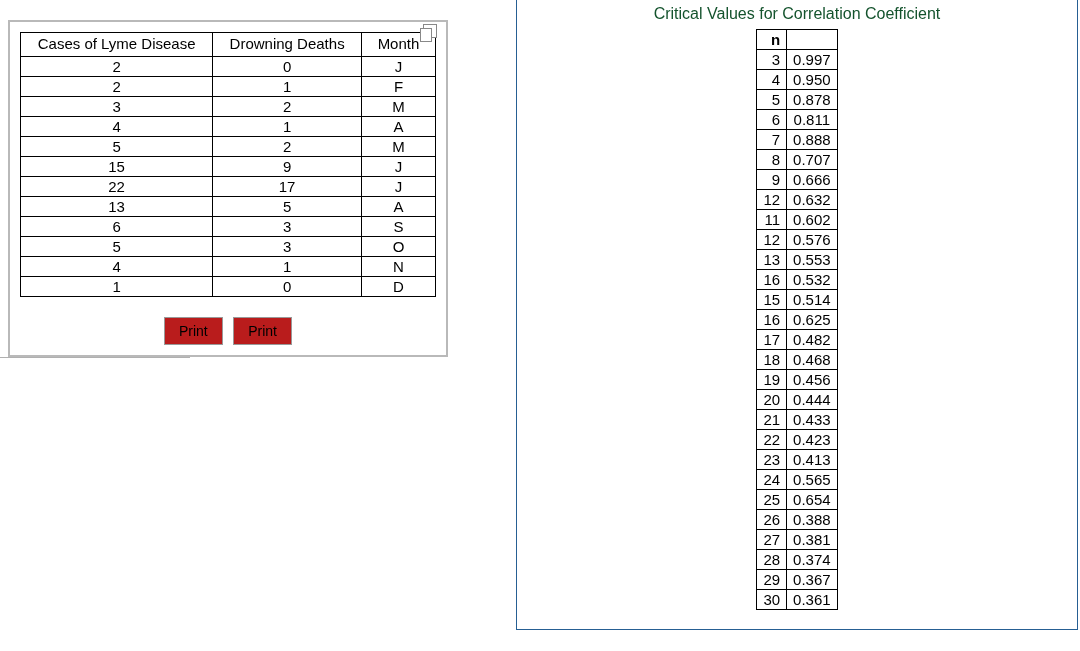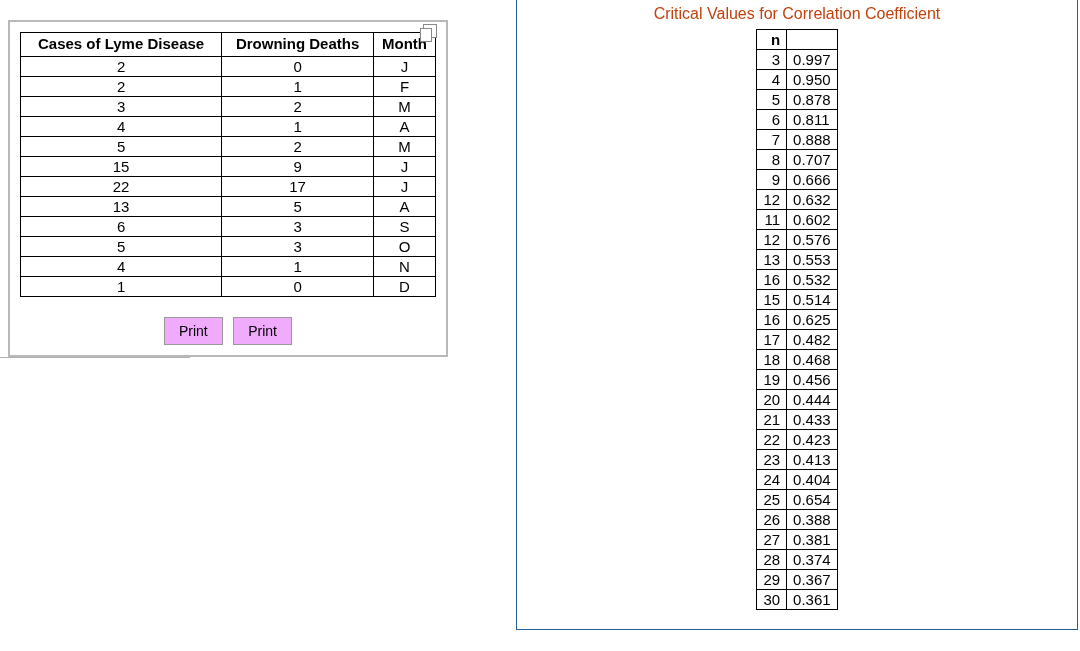--- a/index.html
+++ b/index.html
@@ -46,68 +46,68 @@
       font-size: 15px;
     }
     .data-table th, .data-table td {
       border: 1px solid #000;
       text-align: center;
       vertical-align: middle;
       padding: 1px 4px;
       font-weight: normal;
     }
     .data-table th {
-      font-weight: bold;
+      font-weight: normal;
       line-height: 1.1;
-      padding: 3px 4px;
+      padding: 3px 15px;
     }
     .button-row {
       text-align: center;
       margin-top: 20px;
     }
     .btn {
       display: inline-block;
       padding: 5px 14px;
       border: 1px solid #999;
-      background: #f0abfc;
+      background: #b91c1c;
       font-size: 14px;
       margin: 0 3px;
       cursor: pointer;
     }
     .right-panel {
       position: absolute;
       left: 516px;
       top: 0;
       right: 2px;
       border-left: 1.5px solid #265f93;
       border-bottom: 1.5px solid #265f93;
       border-right: 1.5px solid #265f93;
       height: 630px;
     }
     .right-title {
-      color: #c2410c;
+      color: #14532d;
       text-align: center;
       font-size: 16px;
       padding: 5px 0 6px;
     }
     .crit-wrap {
       display: flex;
       justify-content: center;
     }
     .crit-table {
       border-collapse: collapse;
       font-size: 15px;
     }
     .crit-table th, .crit-table td {
       border: 1px solid #000;
       padding: 0px 6px;
       height: 19px;
       line-height: 19px;
       font-weight: normal;
-      text-align: left;
+      text-align: center;
     }
     .crit-table td:first-child, .crit-table th:first-child {
       text-align: right;
       min-width: 26px;
     }
     .crit-table th { font-weight: bold; text-align: center; }
     .crit-table th:last-child { border-bottom: 1px solid #000; }
     .hr-line {
       position: absolute;
       left: 0;
@@ -290,21 +290,21 @@
           <tr>
             <td>22</td>
             <td>0.423</td>
           </tr>
           <tr>
             <td>23</td>
             <td>0.413</td>
           </tr>
           <tr>
             <td>24</td>
-            <td>0.404</td>
+            <td>0.565</td>
           </tr>
           <tr>
             <td>25</td>
             <td>0.654</td>
           </tr>
           <tr>
             <td>26</td>
             <td>0.388</td>
           </tr>
           <tr>

